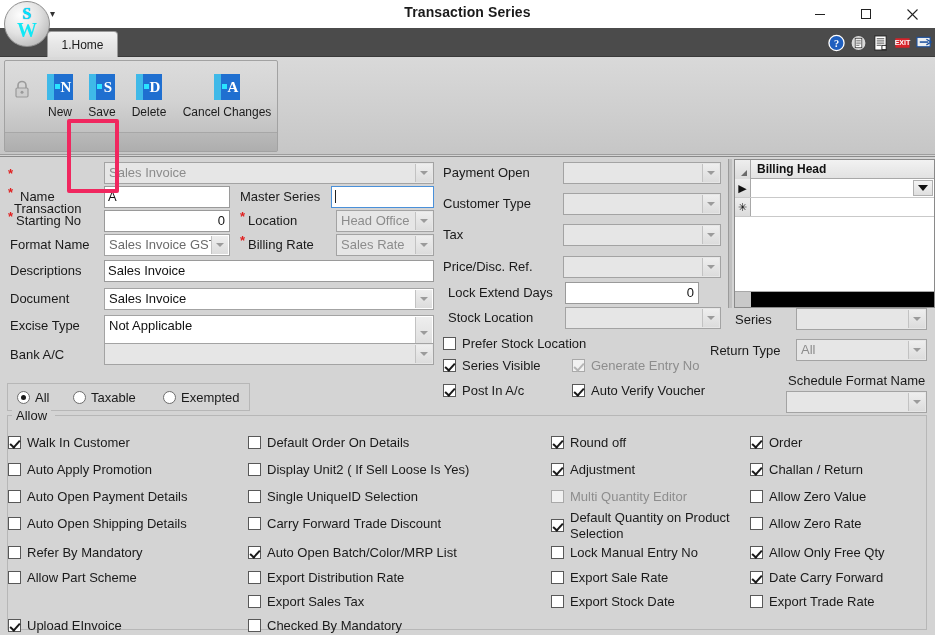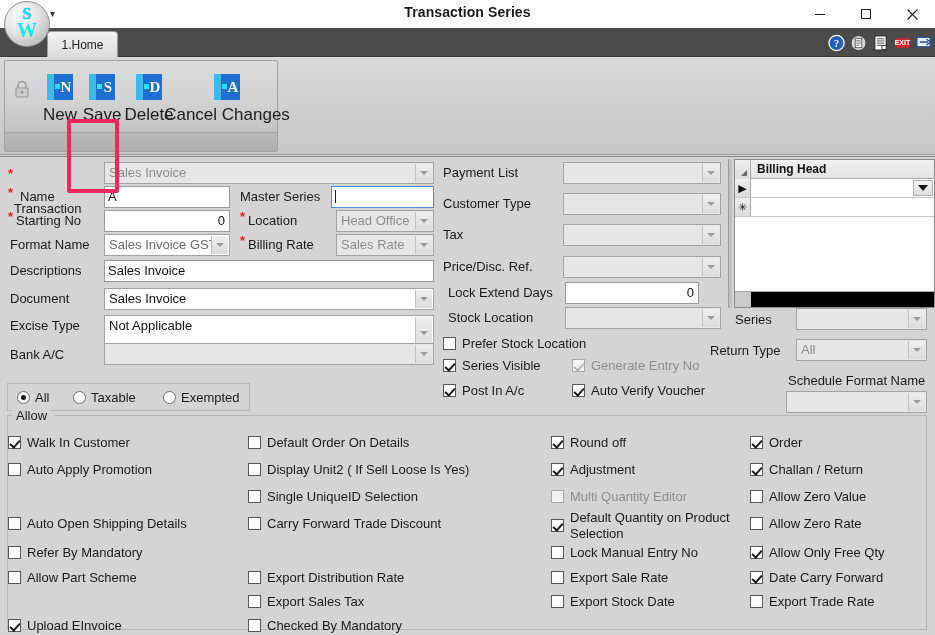--- a/index.html
+++ b/index.html
@@ -110,21 +110,21 @@
   }
   .rb-item {
     position: absolute; top: 10px; width: 54px;
     display: flex; flex-direction: column; align-items: center;
   }
   .rb-item .rb-glyph {
     width: 32px; height: 32px;
     display: block;
   }
   .rb-item .rb-label {
-    margin-top: 2px; font-size: 17px; color: #1c1c1c; white-space: nowrap;
+    margin-top: 2px; font-size: 12px; color: #1c1c1c; white-space: nowrap;
   }
   .rb-new    { left: 28px; }
   .rb-save   { left: 70px; }
   .rb-delete { left: 117px; }
   .rb-cancel { left: 168px; width: 108px; }
   .save-highlight {
     position: absolute; left: 67px; top: 62px;
     width: 52px; height: 74px;
     border: 4px solid #f0275f;
     border-radius: 2px;
@@ -535,21 +535,21 @@
       <div class="radio" style="left:65px; top:6px;">
         <span class="rdot"></span>
         <span>Taxable</span>
       </div>
       <div class="radio" style="left:155px; top:6px;">
         <span class="rdot"></span>
         <span>Exempted</span>
       </div>
     </div>
 
-    <span class="lbl" style="left:443px; top:8px;">Payment List</span>
+    <span class="lbl" style="left:443px; top:8px;">Payment Open</span>
     <div class="combo" style="left:563px; top:5px; width:158px; height:22px;">
       <span></span>
       <span class="arr">
           <i></i>
         </span>
     </div>
 
     <span class="lbl" style="left:443px; top:39px;">Customer Type</span>
     <div class="combo" style="left:563px; top:36px; width:158px; height:22px;">
       <span></span>
@@ -662,20 +662,24 @@
     <div class="allow-legend">Allow</div>
 
     <div class="cb" style="left:8px; top:278px;">
       <span class="box on"></span>
       <span class="txt">Walk In Customer</span>
     </div>
     <div class="cb" style="left:8px; top:305px;">
       <span class="box"></span>
       <span class="txt">Auto Apply Promotion</span>
     </div>
+    <div class="cb" style="left:8px; top:332px;">
+      <span class="box"></span>
+      <span class="txt">Auto Open Payment Details</span>
+    </div>
     <div class="cb" style="left:8px; top:359px;">
       <span class="box"></span>
       <span class="txt">Auto Open Shipping Details</span>
     </div>
     <div class="cb" style="left:8px; top:388px;">
       <span class="box"></span>
       <span class="txt">Refer By Mandatory</span>
     </div>
     <div class="cb" style="left:8px; top:413px;">
       <span class="box"></span>
@@ -694,20 +698,24 @@
       <span class="box"></span>
       <span class="txt">Display Unit2 ( If Sell Loose Is Yes)</span>
     </div>
     <div class="cb" style="left:248px; top:359px;">
       <span class="box"></span>
       <span class="txt">Carry Forward Trade Discount</span>
     </div>
     <div class="cb" style="left:248px; top:332px;">
       <span class="box"></span>
       <span class="txt">Single UniqueID Selection</span>
+    </div>
+    <div class="cb" style="left:248px; top:388px;">
+      <span class="box on"></span>
+      <span class="txt">Auto Open Batch/Color/MRP List</span>
     </div>
     <div class="cb" style="left:248px; top:413px;">
       <span class="box"></span>
       <span class="txt">Export Distribution Rate</span>
     </div>
     <div class="cb" style="left:248px; top:437px;">
       <span class="box"></span>
       <span class="txt">Export Sales Tax</span>
     </div>
     <div class="cb" style="left:248px; top:461px;">

